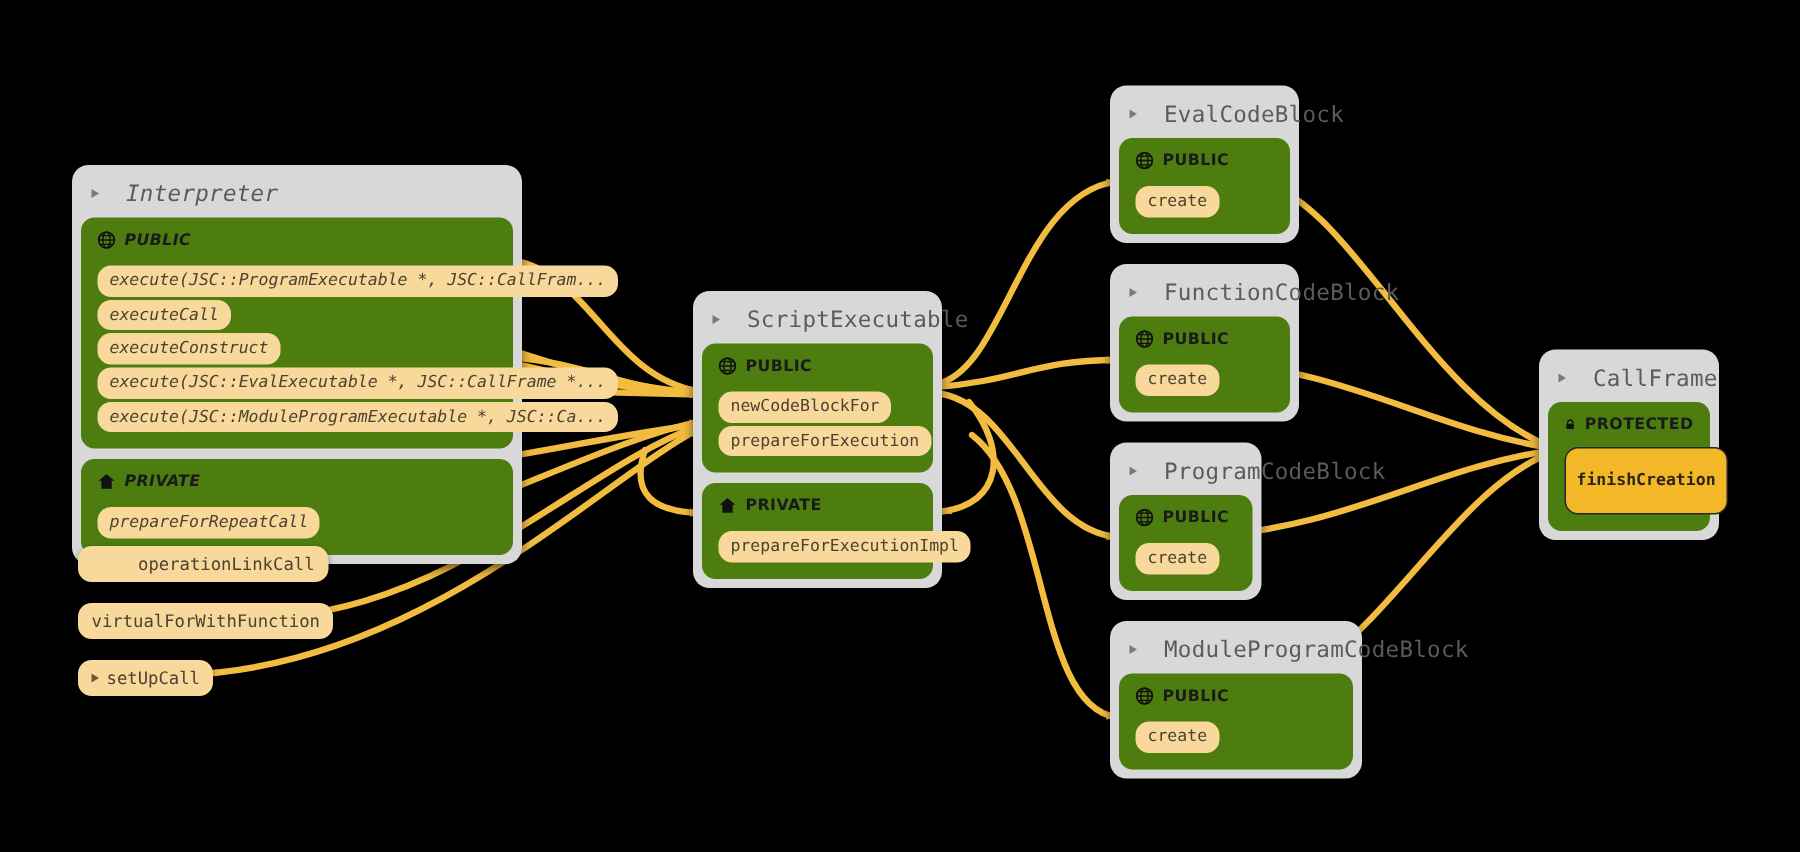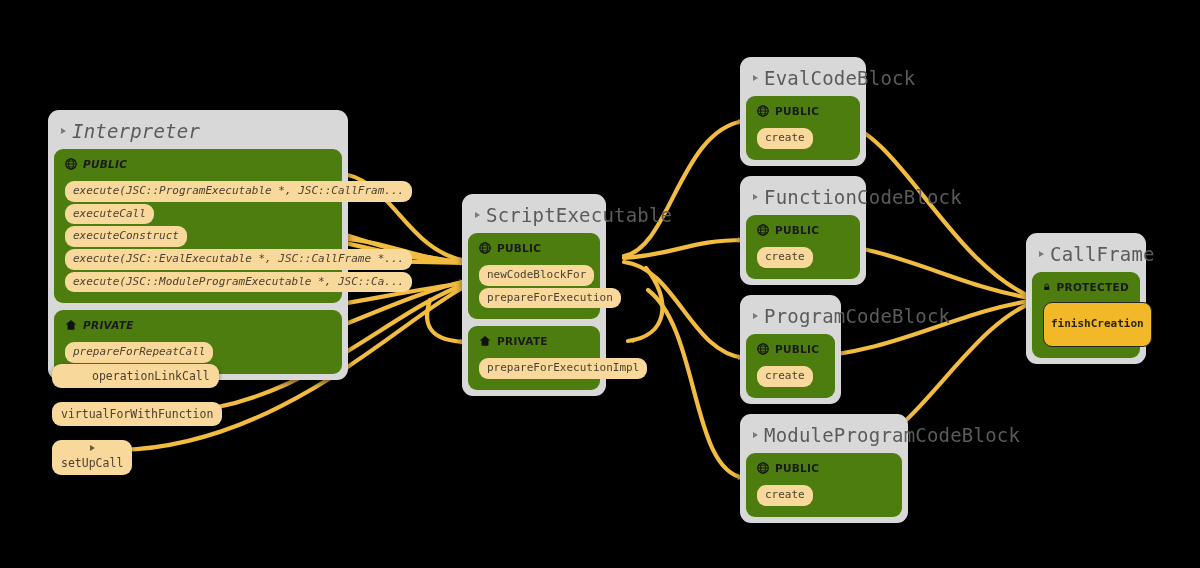--- a/index.html
+++ b/index.html
@@ -39,22 +39,22 @@
     background: #d8d8d8;
     border-radius: 11px;
     box-shadow: 0 3px 7px rgba(0,0,0,0.55);
     z-index: 2;
     padding: 6px;
     box-sizing: border-box;
   }
   .card-title {
     display: flex;
     align-items: center;
-    gap: 6px;
-    font-size: 19px;
+    gap: 18px;
+    font-size: 15px;
     color: #5b5b5b;
     letter-spacing: 0.2px;
     padding: 4px 4px 7px 7px;
     white-space: nowrap;
   }
   .tri {
     width: 0; height: 0;
     border-left: 5px solid #7a7a7a;
     border-top: 3.5px solid transparent;
     border-bottom: 3.5px solid transparent;
@@ -191,21 +191,21 @@
       <div class="section-head">
         <svg width="12" height="12" viewBox="0 0 16 16">
           <path d="M8 1.4 L15 7.4 L12.6 7.4 L12.6 14.4 L3.4 14.4 L3.4 7.4 L1 7.4 Z" fill="#111"></path>
         </svg>
         <span>PRIVATE</span>
       </div>
       <div><span class="pill">prepareForRepeatCall</span></div>
     </div>
   </div>
 
-  <div class="card" style="left:462px; top:194px; width:144px;">
+  <div class="card" style="left:462px; top:194px; width:166px;">
     <div class="card-title">
       <span class="tri"></span>
       <span>ScriptExecutable</span>
     </div>
 
     <div class="section">
       <div class="section-head">
         <svg width="12" height="12" viewBox="0 0 16 16">
           <circle cx="8" cy="8" r="7" fill="none" stroke="#111" stroke-width="1.5"></circle>
           <ellipse cx="8" cy="8" rx="3.2" ry="7" fill="none" stroke="#111" stroke-width="1.2"></ellipse>
@@ -328,18 +328,18 @@
   </div>
 
   <div class="free-pill" style="left:52px; top:364px;padding-left:40px;">
     <span>operationLinkCall</span>
   </div>
 
   <div class="free-pill" style="left:52px; top:402px;">
     <span>virtualForWithFunction</span>
   </div>
 
-  <div class="free-pill" style="left:52px; top:440px;flex-direction:column;">
+  <div class="free-pill" style="left:52px; top:440px;">
     <span class="tri"></span>
     <span>setUpCall</span>
   </div>
 
 </div>
 
 </body></html>

